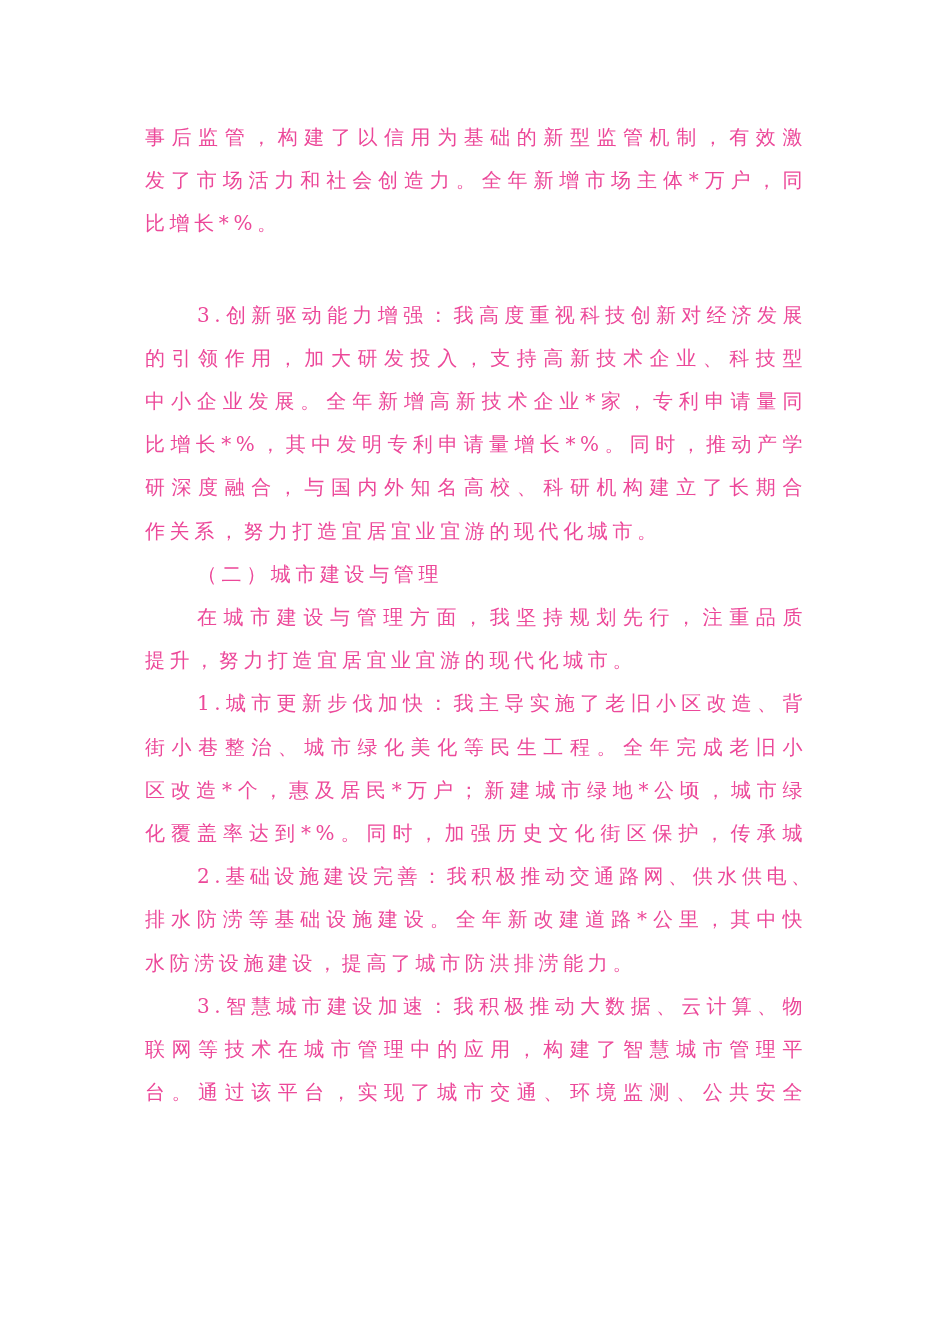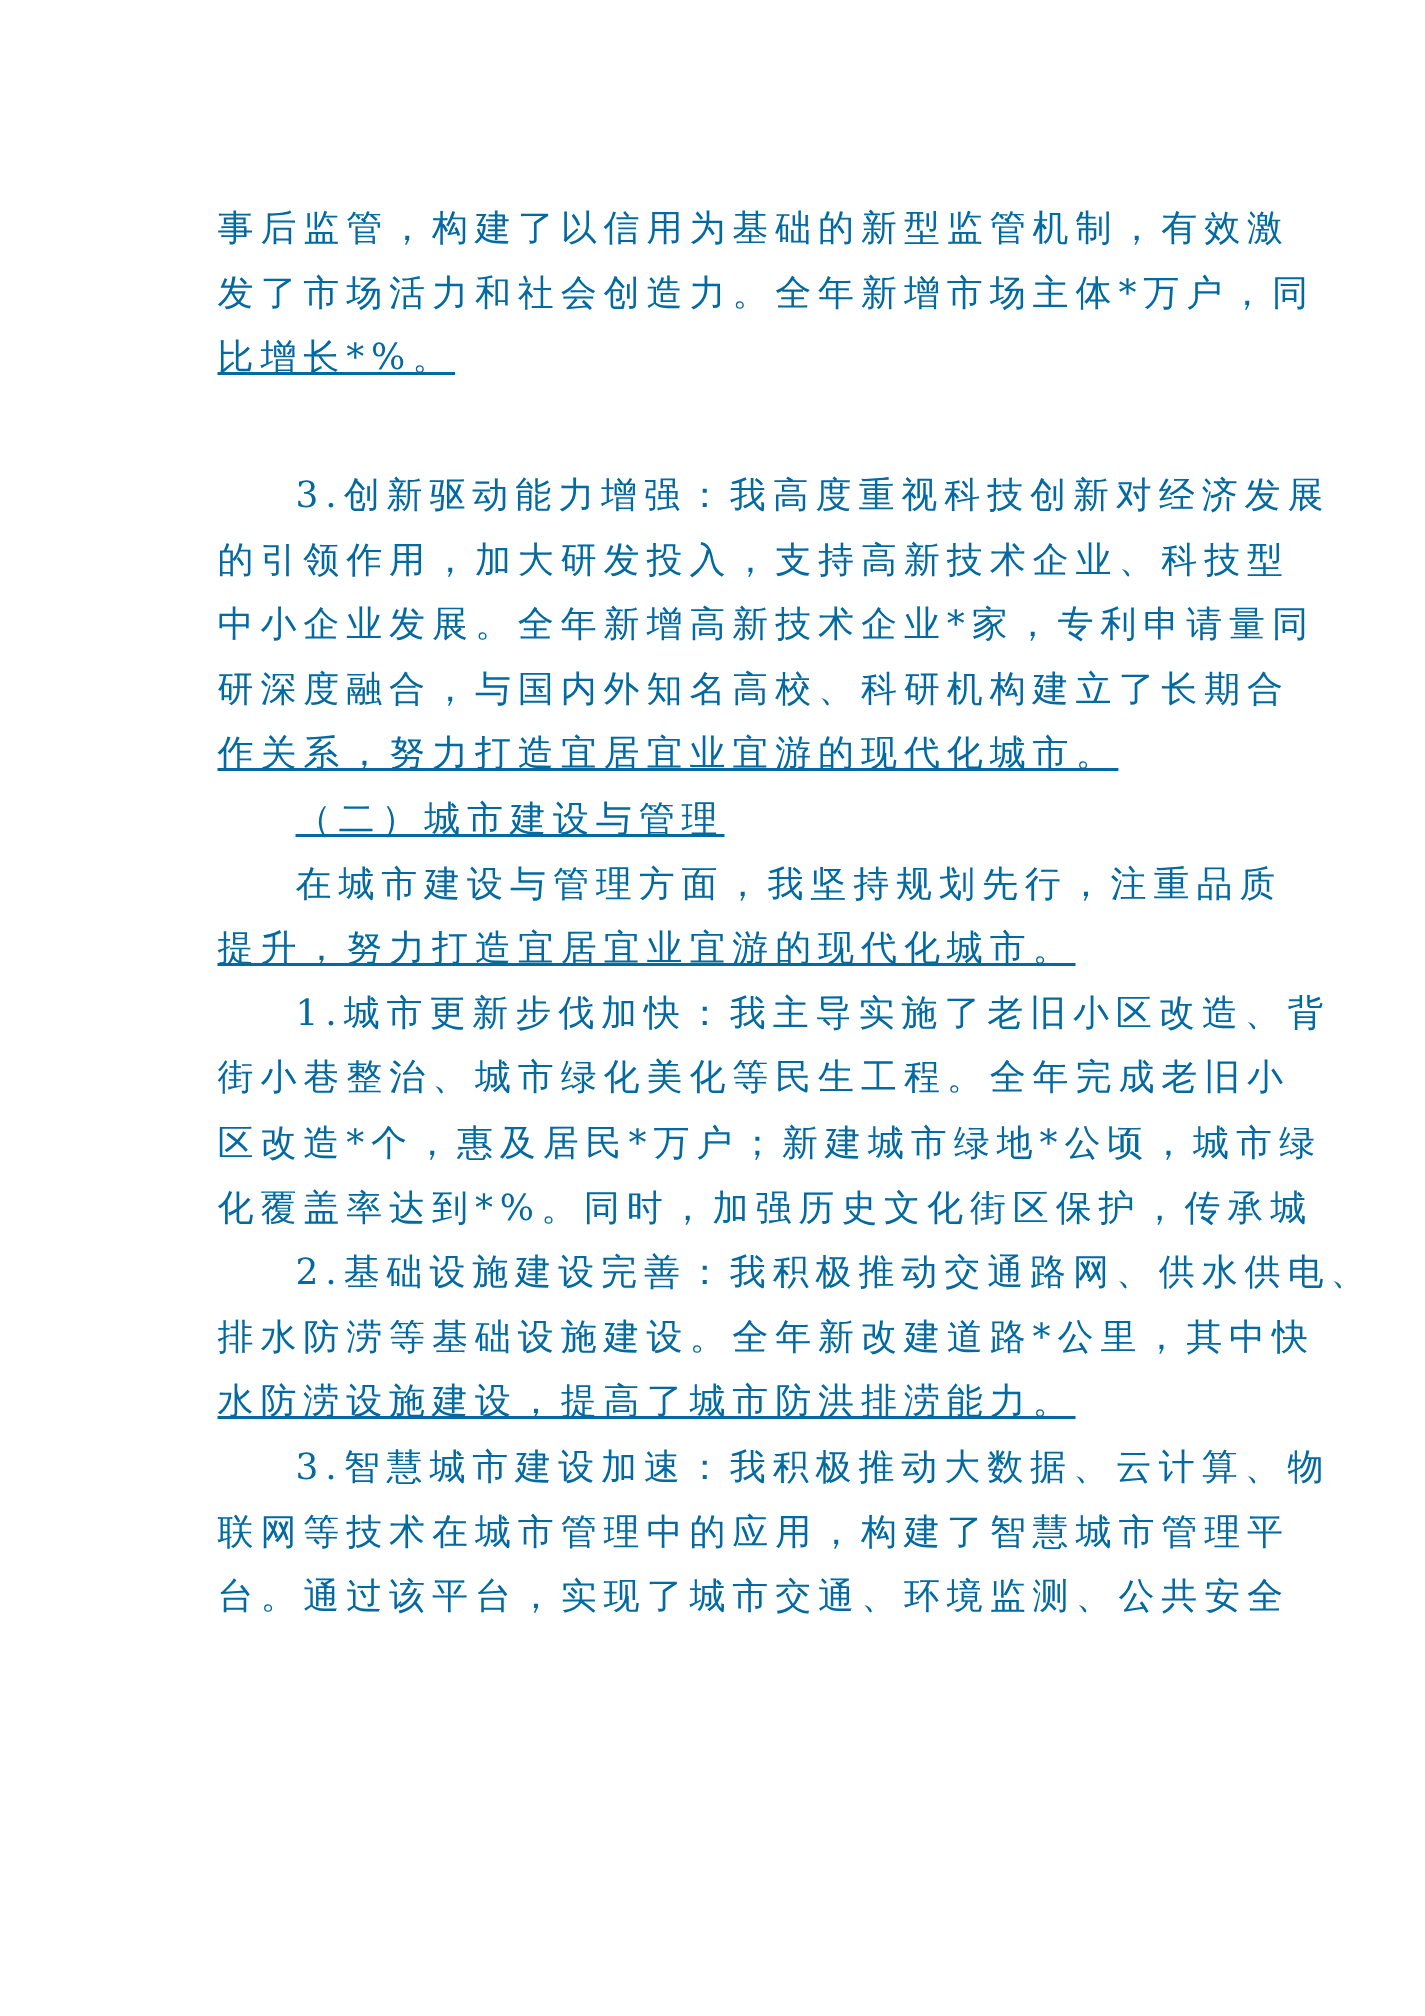--- a/index.html
+++ b/index.html
@@ -9,61 +9,61 @@
     }
     body {
       width: 950px;
       height: 1344px;
       position: relative;
       overflow: hidden;
     }
     .page {
       position: absolute;
       left: 145px;
-      top: 131px;
+      top: 116px;
       width: 662px;
-      color: #0369a1;
+      color: #ec4899;
       font-family: "DejaVu Serif", "Liberation Serif", serif;
-      font-size: 24px;
+      font-size: 20px;
       line-height: 43.2px;
       letter-spacing: 4.6px;
     }
     .para {
       margin: 0;
       padding: 0;
       text-align: justify;
       text-align-last: left;
       word-break: break-all;
     }
     .line {
       display: block;
       white-space: nowrap;
       text-align: justify;
       text-align-last: justify;
     }
     .line.last {
       text-align-last: left;
-      text-decoration: underline;
     }
   </style>
 </head>
 <body>
 
 <div class="page">
 
   <p class="para">
     <span class="line">事后监管，构建了以信用为基础的新型监管机制，有效激</span>
     <span class="line">发了市场活力和社会创造力。全年新增市场主体*万户，同</span>
     <span class="line last">比增长*%。</span>
   </p>
 
   <p class="para">
     <span class="line" style="padding-left:52px;margin-top:48px;">3.创新驱动能力增强：我高度重视科技创新对经济发展</span>
     <span class="line">的引领作用，加大研发投入，支持高新技术企业、科技型</span>
     <span class="line">中小企业发展。全年新增高新技术企业*家，专利申请量同</span>
+    <span class="line">比增长*%，其中发明专利申请量增长*%。同时，推动产学</span>
     <span class="line">研深度融合，与国内外知名高校、科研机构建立了长期合</span>
     <span class="line last">作关系，努力打造宜居宜业宜游的现代化城市。</span>
   </p>
 
   <p class="para">
     <span class="line last" style="padding-left:52px;">（二）城市建设与管理</span>
   </p>
 
   <p class="para">
     <span class="line" style="padding-left:52px;">在城市建设与管理方面，我坚持规划先行，注重品质</span>

